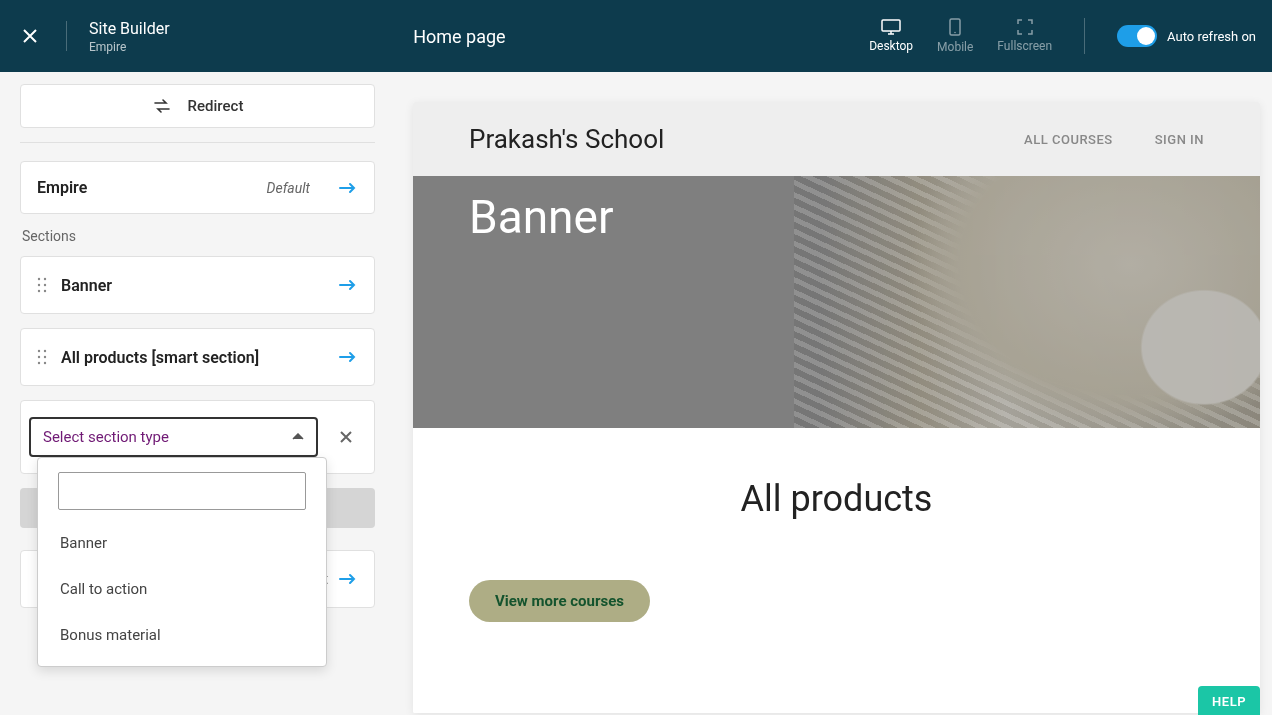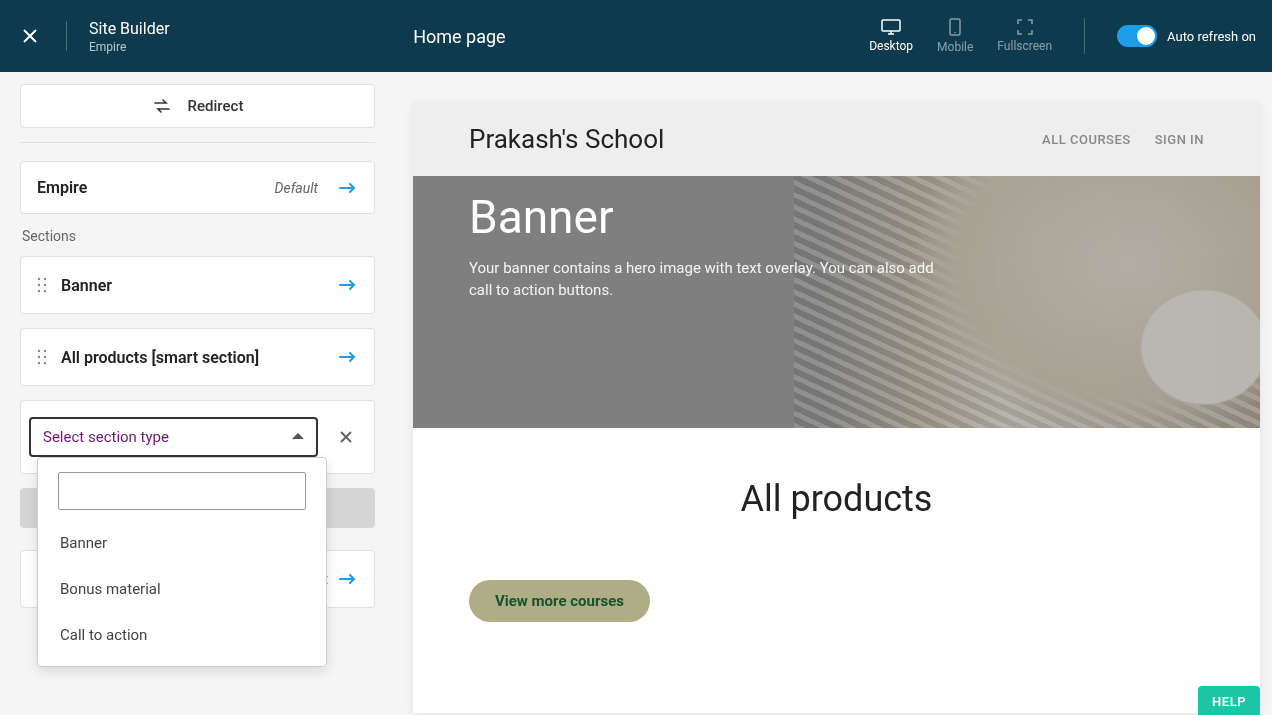--- a/index.html
+++ b/index.html
@@ -26,21 +26,21 @@
 .main { display: flex; height: calc(715px - 62px); }
 .sidebar { width: 395px; background: #f5f5f5; padding: 12px 20px 0 20px; overflow: visible; }
 .preview { flex: 1; padding: 18px 12px 12px 18px; background: #f5f5f5; position: relative; margin-top: 12px; }
 
 
 .card { background: #fff; border: 1px solid #e0e0e0; border-radius: 4px; margin-bottom: 14px; }
 .redirect-btn { display: flex; align-items: center; justify-content: center; gap: 16px; height: 44px; font-size: 15px; font-weight: 500; color: #333; cursor: pointer; }
 .hr { height: 1px; background: #e0e0e0; margin: 0 0 18px 0; }
 .header-card { display: flex; align-items: center; justify-content: space-between; padding: 16px; cursor: pointer; }
 .header-card .label { font-weight: 600; font-size: 16px; color: #222; }
-.header-card .right { display: flex; align-items: center; gap: 20px; }
+.header-card .right { display: flex; align-items: center; gap: 28px; }
 .header-card .def { font-style: italic; color: #666; font-size: 14px; }
 .arrow-blue { color: #1e9ee8; }
 
 .sections-label { font-size: 14px; color: #666; margin: 8px 0 12px 2px; }
 .section-card { display: flex; align-items: center; padding: 0 16px; height: 58px; gap: 14px; cursor: pointer; }
 .drag-handle { color: #888; display: flex; align-items: center; }
 .section-name { flex: 1; font-weight: 600; font-size: 16px; color: #222; }
 
 
 .select-row { display: flex; align-items: center; height: 56px; gap: 0; position: relative; }
@@ -55,21 +55,21 @@
 
 .dropdown { position: absolute; top: 48px; left: 8px; width: 290px; background: #fff; border: 1px solid #ccc; border-radius: 4px; box-shadow: 0 4px 12px rgba(0,0,0,0.12); z-index: 10; padding: 14px 0 8px 0; }
 .dropdown-search { margin: 0 20px 10px 20px; }
 .dropdown-search input { width: 100%; height: 38px; border: 1px solid #999; border-radius: 2px; padding: 0 10px; font-size: 14px; }
 .dropdown-item { padding: 14px 22px; font-size: 15px; color: #444; cursor: pointer; }
 
 
 .frame { width: 100%; height: 100%; background: #fff; box-shadow: 0 2px 10px rgba(0,0,0,0.08); border-radius: 2px; overflow: hidden; display: flex; flex-direction: column; }
 .frame-header { height: 74px; background: #eeeeee; display: flex; align-items: center; justify-content: space-between; padding: 0 56px; }
 .school-name { font-size: 26px; color: #222; font-weight: 400; }
-.frame-nav { display: flex; gap: 24px; }
+.frame-nav { display: flex; gap: 42px; }
 .frame-nav a { font-size: 13px; letter-spacing: 0.5px; color: #888; text-decoration: none; font-weight: 500; }
 .banner { height: 252px; position: relative; background: linear-gradient(to right, #999 0%, #999 48%, #c8bfa8 60%, #e8e3d5 70%, #bdb6a3 100%); display: flex; flex-direction: column; justify-content: flex-start; padding: 14px 56px 0 56px; color: #fff; overflow: hidden; }
 .banner::before { content: ''; position: absolute; right: 0; top: 0; width: 55%; height: 100%; background:
   radial-gradient(ellipse 220px 200px at 88% 68%, #f5f2ea 0%, #f5f2ea 28%, transparent 29%),
   radial-gradient(ellipse 340px 260px at 72% 35%, #e8e2d2 0%, #d6ceb8 50%, transparent 65%),
   repeating-linear-gradient(25deg, rgba(255,255,255,0.28) 0 5px, rgba(0,0,0,0.10) 5px 11px);
   opacity: 0.92; mix-blend-mode: normal; }
 .banner::after { content: ''; position: absolute; inset: 0; background: rgba(80,80,80,0.35); }
 .banner > * { position: relative; z-index: 2; }
 .banner h1 { font-size: 46px; font-weight: 400; margin-bottom: 14px; }
@@ -201,22 +201,22 @@
           <svg width="14" height="14" viewBox="0 0 14 14">
               <path d="M2 2 L12 12 M12 2 L2 12" stroke="#666" stroke-width="2"></path>
             </svg>
         </div>
 
         <div class="dropdown">
           <div class="dropdown-search">
             <input type="text" style="">
           </div>
           <div class="dropdown-item">Banner</div>
+          <div class="dropdown-item">Call to action</div>
           <div class="dropdown-item">Bonus material</div>
-          <div class="dropdown-item">Call to action</div>
         </div>
       </div>
     </div>
 
     <div class="add-btn">
       <span style="visibility:hidden;">Add sectio</span>
         <span>n</span>
     </div>
 
     <div class="card peek-card" style="margin-top:22px;">
@@ -232,21 +232,20 @@
     <div class="frame">
       <div class="frame-header">
         <div class="school-name">Prakash's School</div>
         <div class="frame-nav">
           <a>ALL COURSES</a>
           <a>SIGN IN</a>
         </div>
       </div>
       <div class="banner">
         <h1>Banner</h1>
-        <p>Your banner contains a hero image with text overlay. You can also add call to action buttons.</p>
       </div>
       <div class="products">
         <h2>All products</h2>
         <div class="view-more">View more courses</div>
       </div>
     </div>
     <div class="help-btn">HELP</div>
   </div>
 
 </div>

